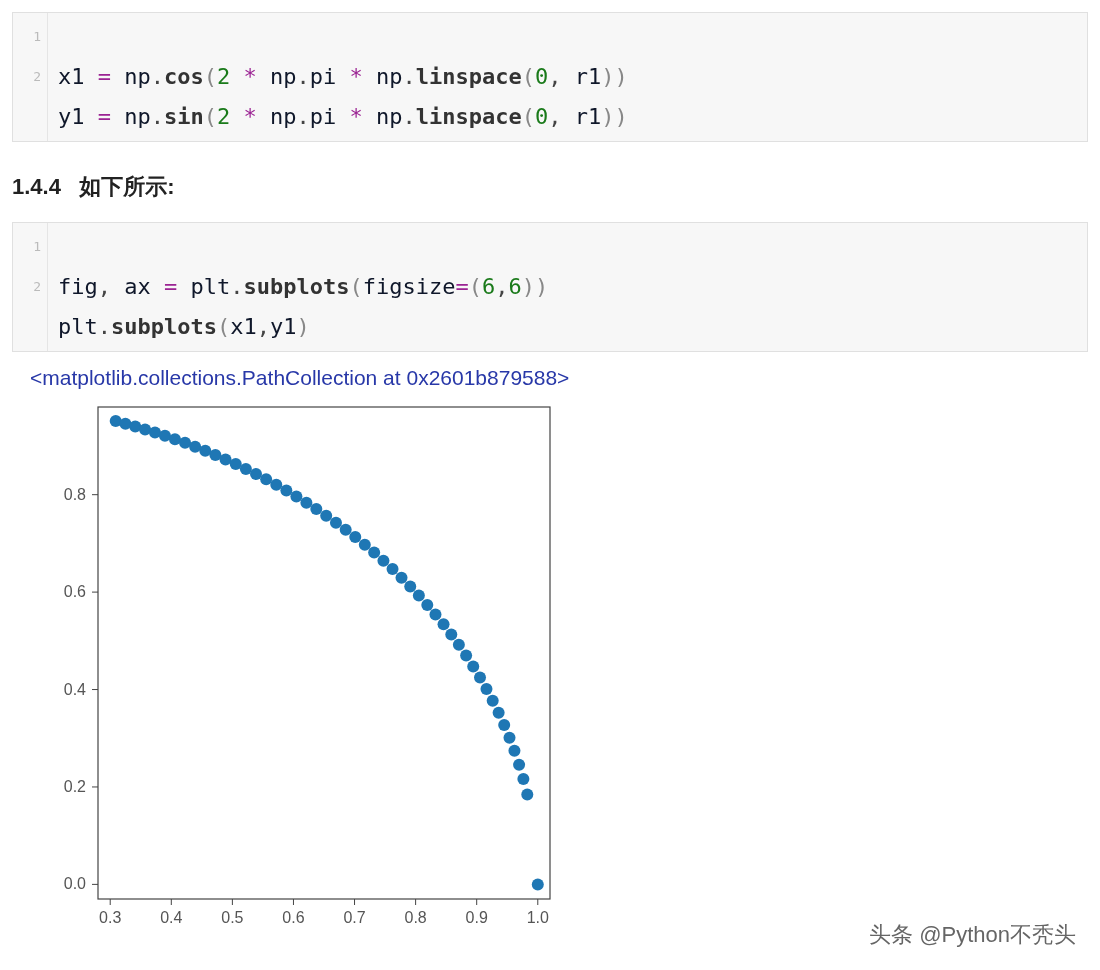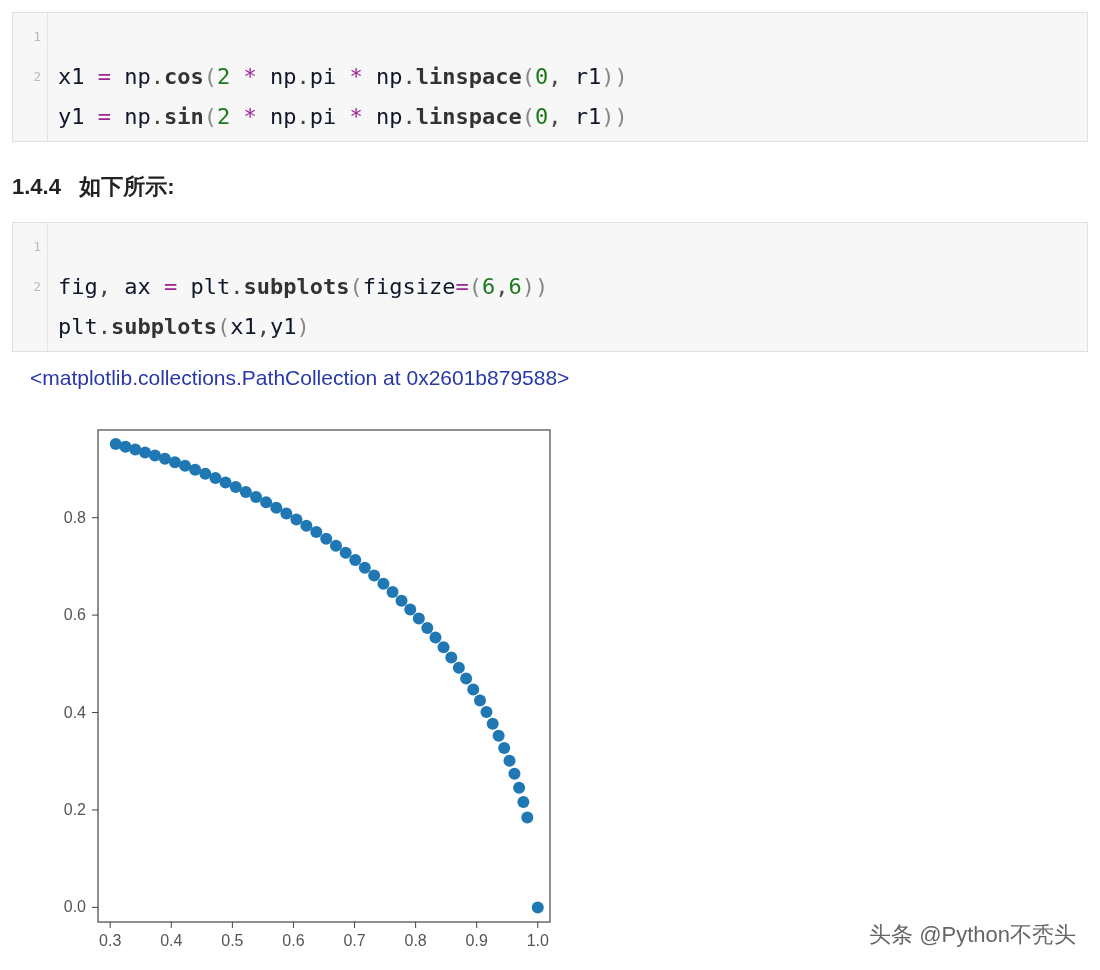--- a/index.html
+++ b/index.html
@@ -43,21 +43,21 @@
   .section-heading {
     font-weight: 700;
     font-size: 22px;
     margin: 30px 0 20px 0;
     color: #222;
   }
   .output-text {
     color: #2838a8;
     font-family: -apple-system, Arial, sans-serif;
     font-size: 21px;
-    margin: 14px 0 28px 18px;
+    margin: 14px 0 5px 18px;
   }
   .chart-wrap {
     margin-left: 30px;
     width: 520px;
   }
   svg { display: block; }
   .axis-label {
     font-family: Arial, sans-serif;
     font-size: 16px;
     fill: #555;

